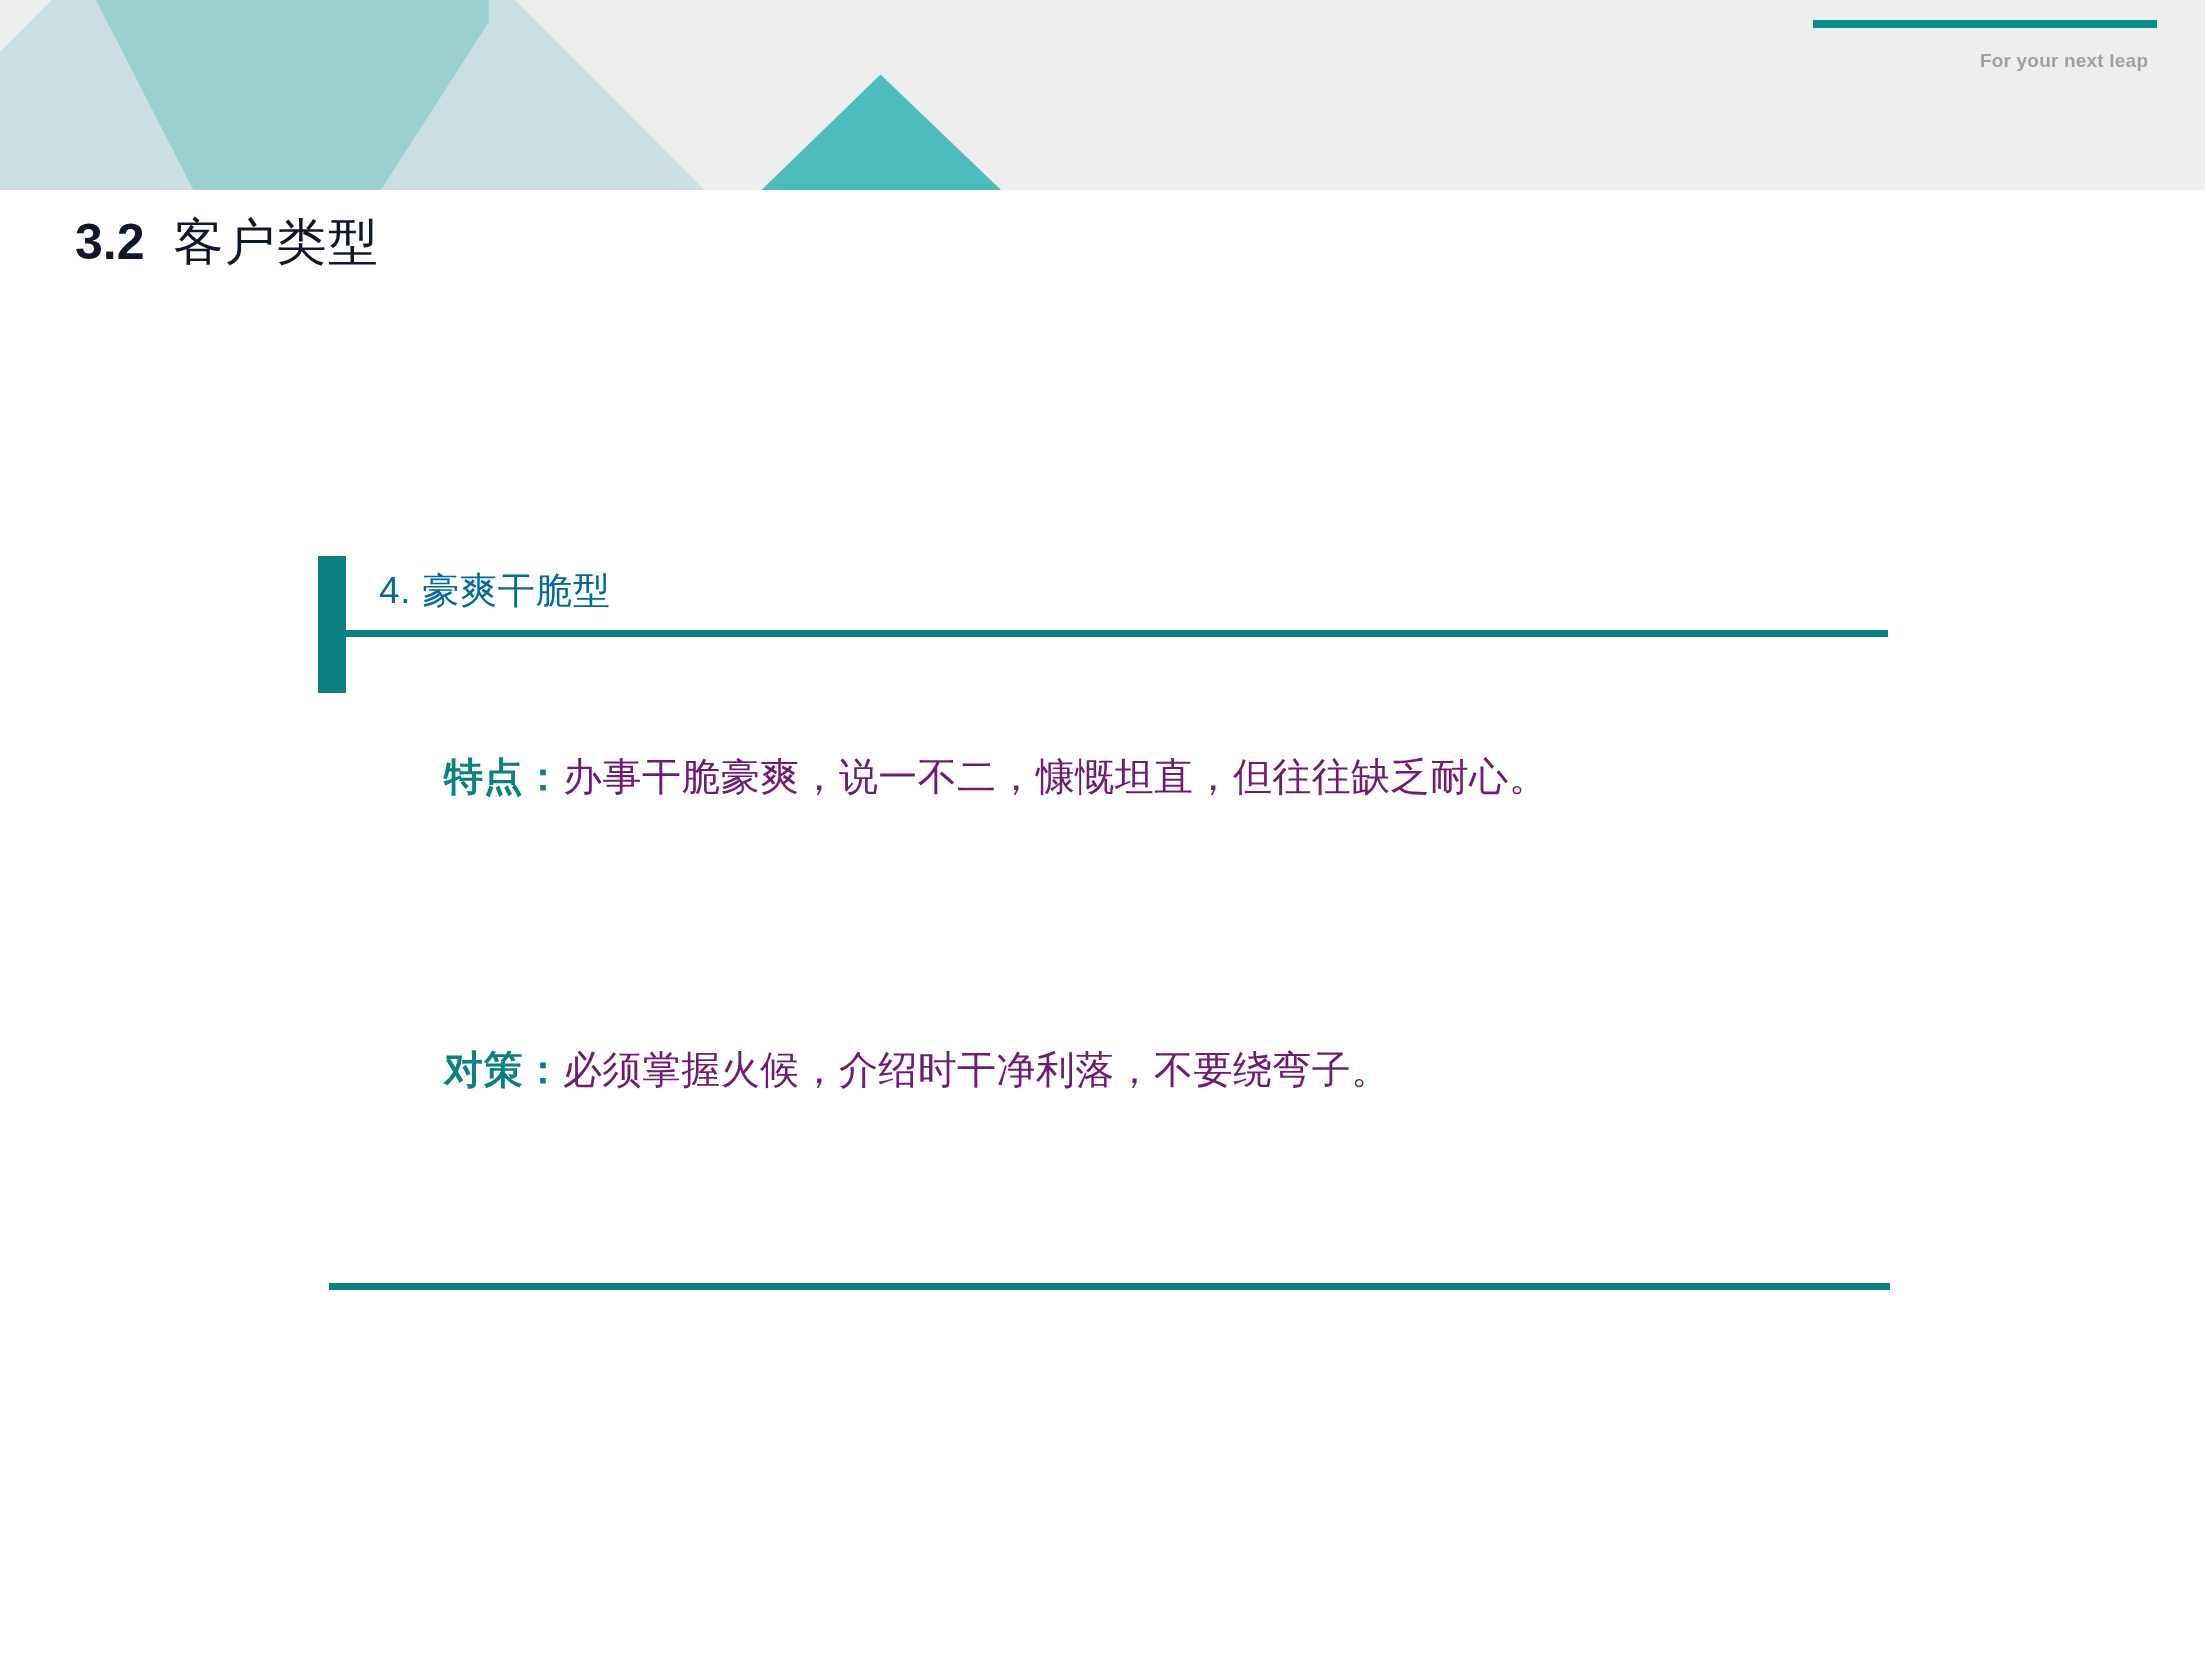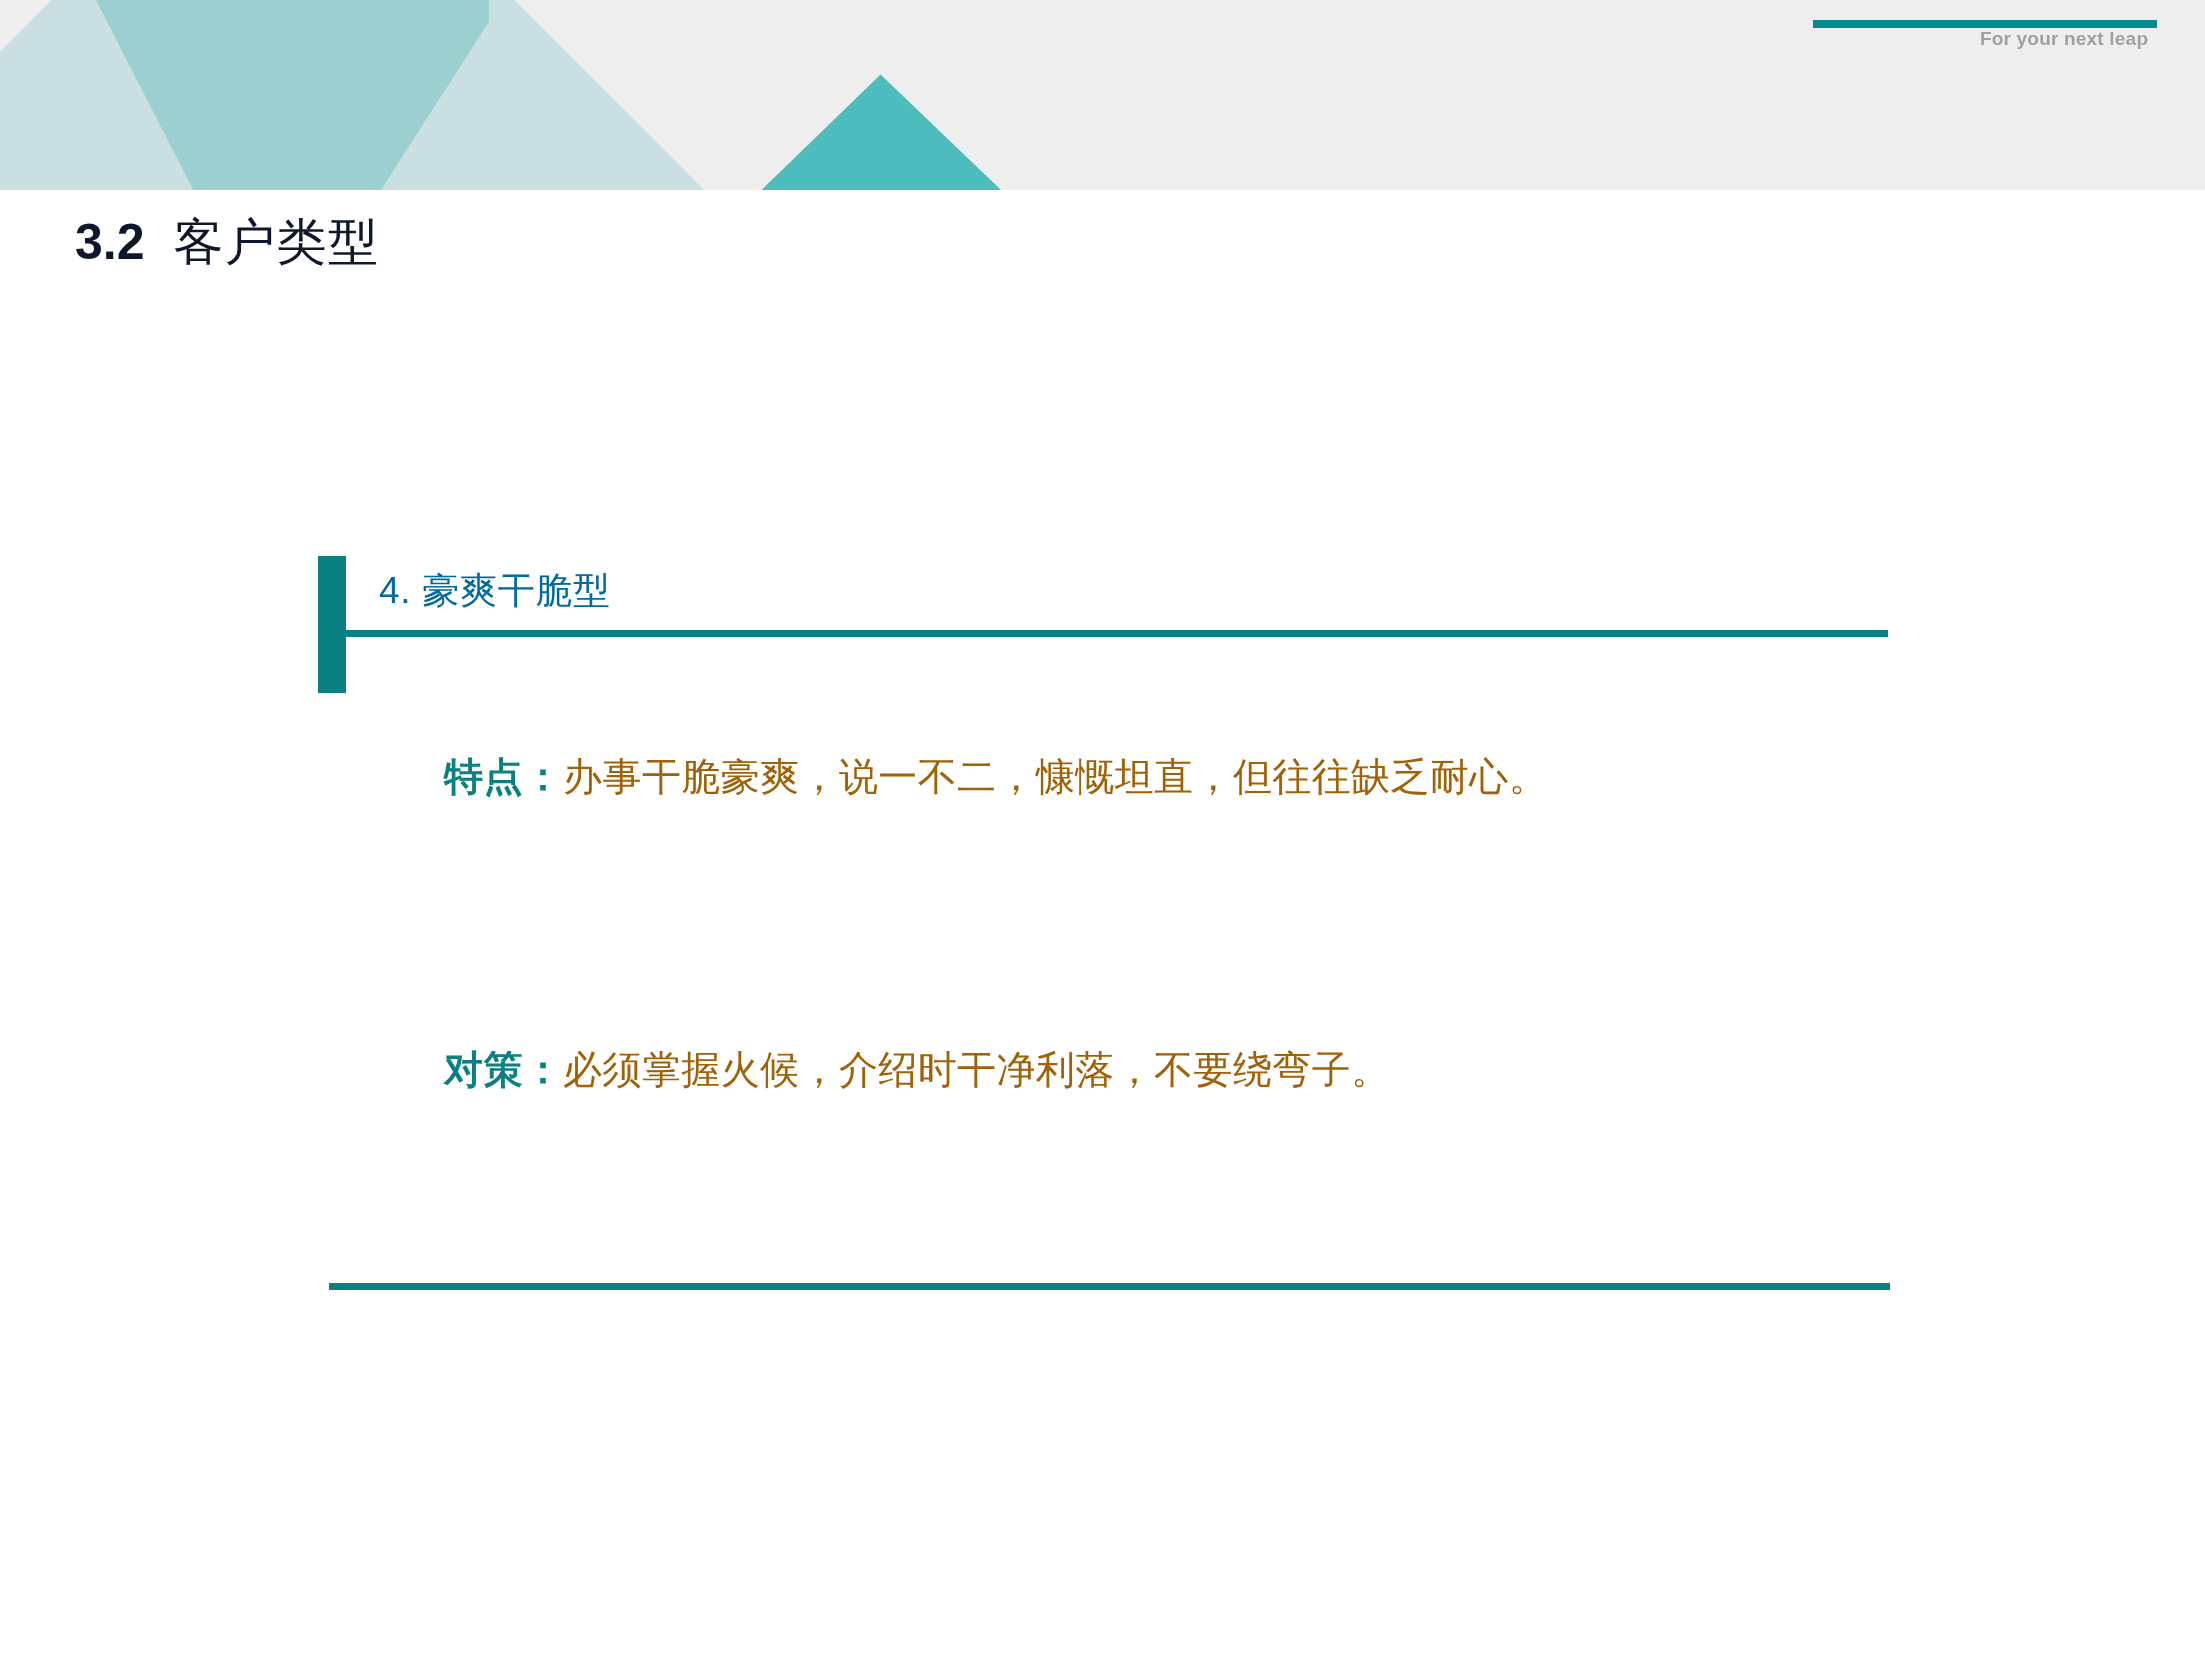--- a/index.html
+++ b/index.html
@@ -55,20 +55,21 @@
   .logo-land { color: #0a8d8f; }
   .logo-glass { color: #a9a9a9; }
   .logo-underline {
     margin-top: 3.7px;
     margin-left: 16px;
     height: 8px;
     background: #0a8d8f;
     width: 344px;
   }
   .logo-tagline {
+    margin-top: 22px;
     font-size: 19px;
     font-weight: bold;
     color: #a0a0a0;
     letter-spacing: 0.2px;
     text-align: right;
     padding-right: 8.8px;
   }
 
   
   .page-title {
@@ -127,21 +128,21 @@
   }
   .body-line.line-1 { top: 753px; }
   .body-line.line-2 { top: 998px; margin-top: 48px; }
   .body-label {
     font-weight: bold;
     color: #0a8083;
     letter-spacing: 0.7px;
   }
   .body-text {
     font-weight: normal;
-    color: #a16207;
+    color: #701a75;
     letter-spacing: 0.4px;
   }
 
   
   .bottom-rule {
     position: absolute;
     left: 329px;
     top: 1283px;
     width: 1561px;
     height: 6.6px;

